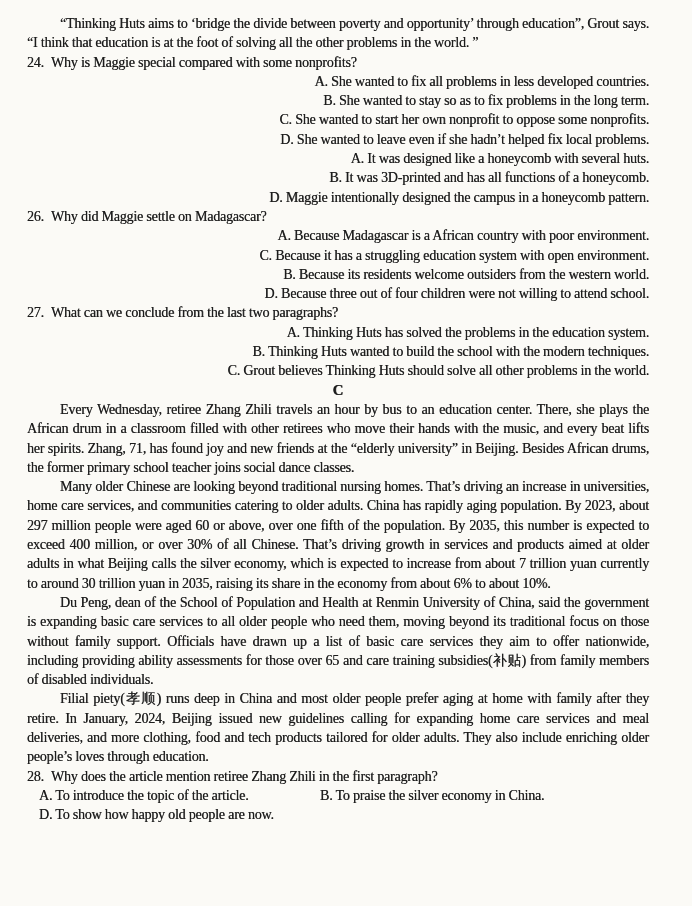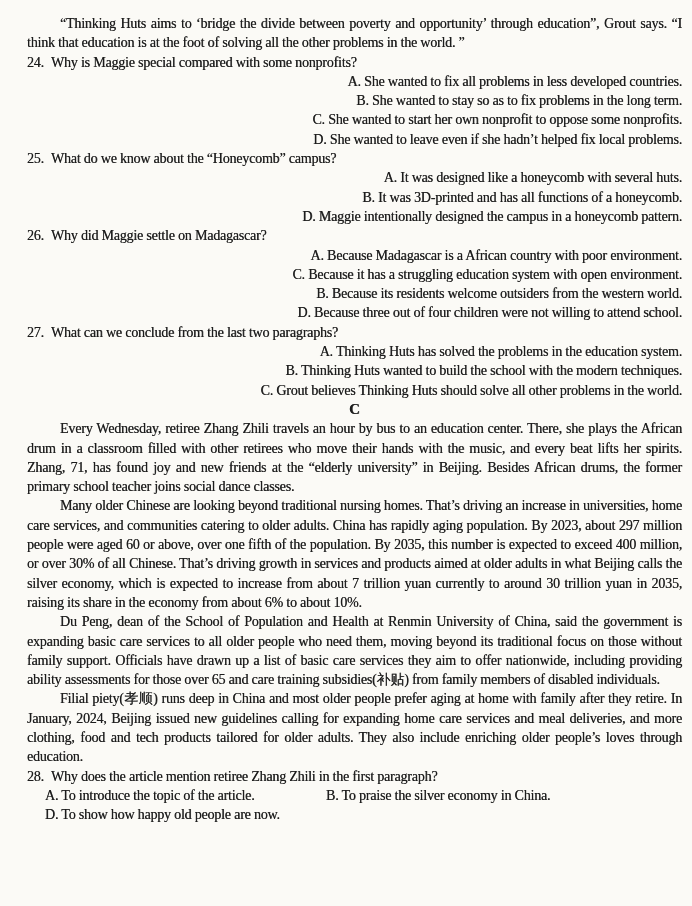--- a/index.html
+++ b/index.html
@@ -5,21 +5,21 @@
   html, body {
     margin: 0;
     padding: 0;
     background: #ffffff;
   }
   .page {
     position: relative;
     width: 692px;
     height: 906px;
     box-sizing: border-box;
-    padding: 14px 10px 0 27px;
+    padding: 14px 43px 0 27px;
     background: #fbfaf6;
     overflow: hidden;
     font-family: "Liberation Serif", serif;
     font-size: 14px;
     line-height: 19.3px;
     letter-spacing: -0.2px;
     color: #1c1c1c;
     text-shadow: 0.3px 0 0 rgba(28,28,28,0.75);
   }
   .para {
@@ -41,21 +41,21 @@
     margin-left: 22px;
     text-align: right;
   }
   .section-header {
     text-align: center;
     font-weight: 700;
     font-size: 15px;
     letter-spacing: 0;
   }
   .q28-options {
-    margin-left: 18px;
+    margin-left: 12px;
     display: grid;
     grid-template-columns: 281px 1fr;
   }
   .q28-opt { text-align: left; }
 </style>
 </head>
 <body>
 
 <div class="page">
 
@@ -66,24 +66,20 @@
       <span class="qnum">24.</span>
       <span class="qtext">Why is Maggie special compared with some nonprofits?</span>
     </div>
     <div class="option">A. She wanted to fix all problems in less developed countries.</div>
     <div class="option">B. She wanted to stay so as to fix problems in the long term.</div>
     <div class="option">C. She wanted to start her own nonprofit to oppose some nonprofits.</div>
     <div class="option">D. She wanted to leave even if she hadn’t helped fix local problems.</div>
   </div>
 
   <div class="question">
-    <div class="qline">
-      <span class="qnum">25.</span>
-      <span class="qtext">What do we know about the “Honeycomb” campus?</span>
-    </div>
     <div class="option">A. It was designed like a honeycomb with several huts.</div>
     <div class="option">B. It was 3D-printed and has all functions of a honeycomb.</div>
     <div class="option">D. Maggie intentionally designed the campus in a honeycomb pattern.</div>
   </div>
 
   <div class="question">
     <div class="qline">
       <span class="qnum">26.</span>
       <span class="qtext">Why did Maggie settle on Madagascar?</span>
     </div>

